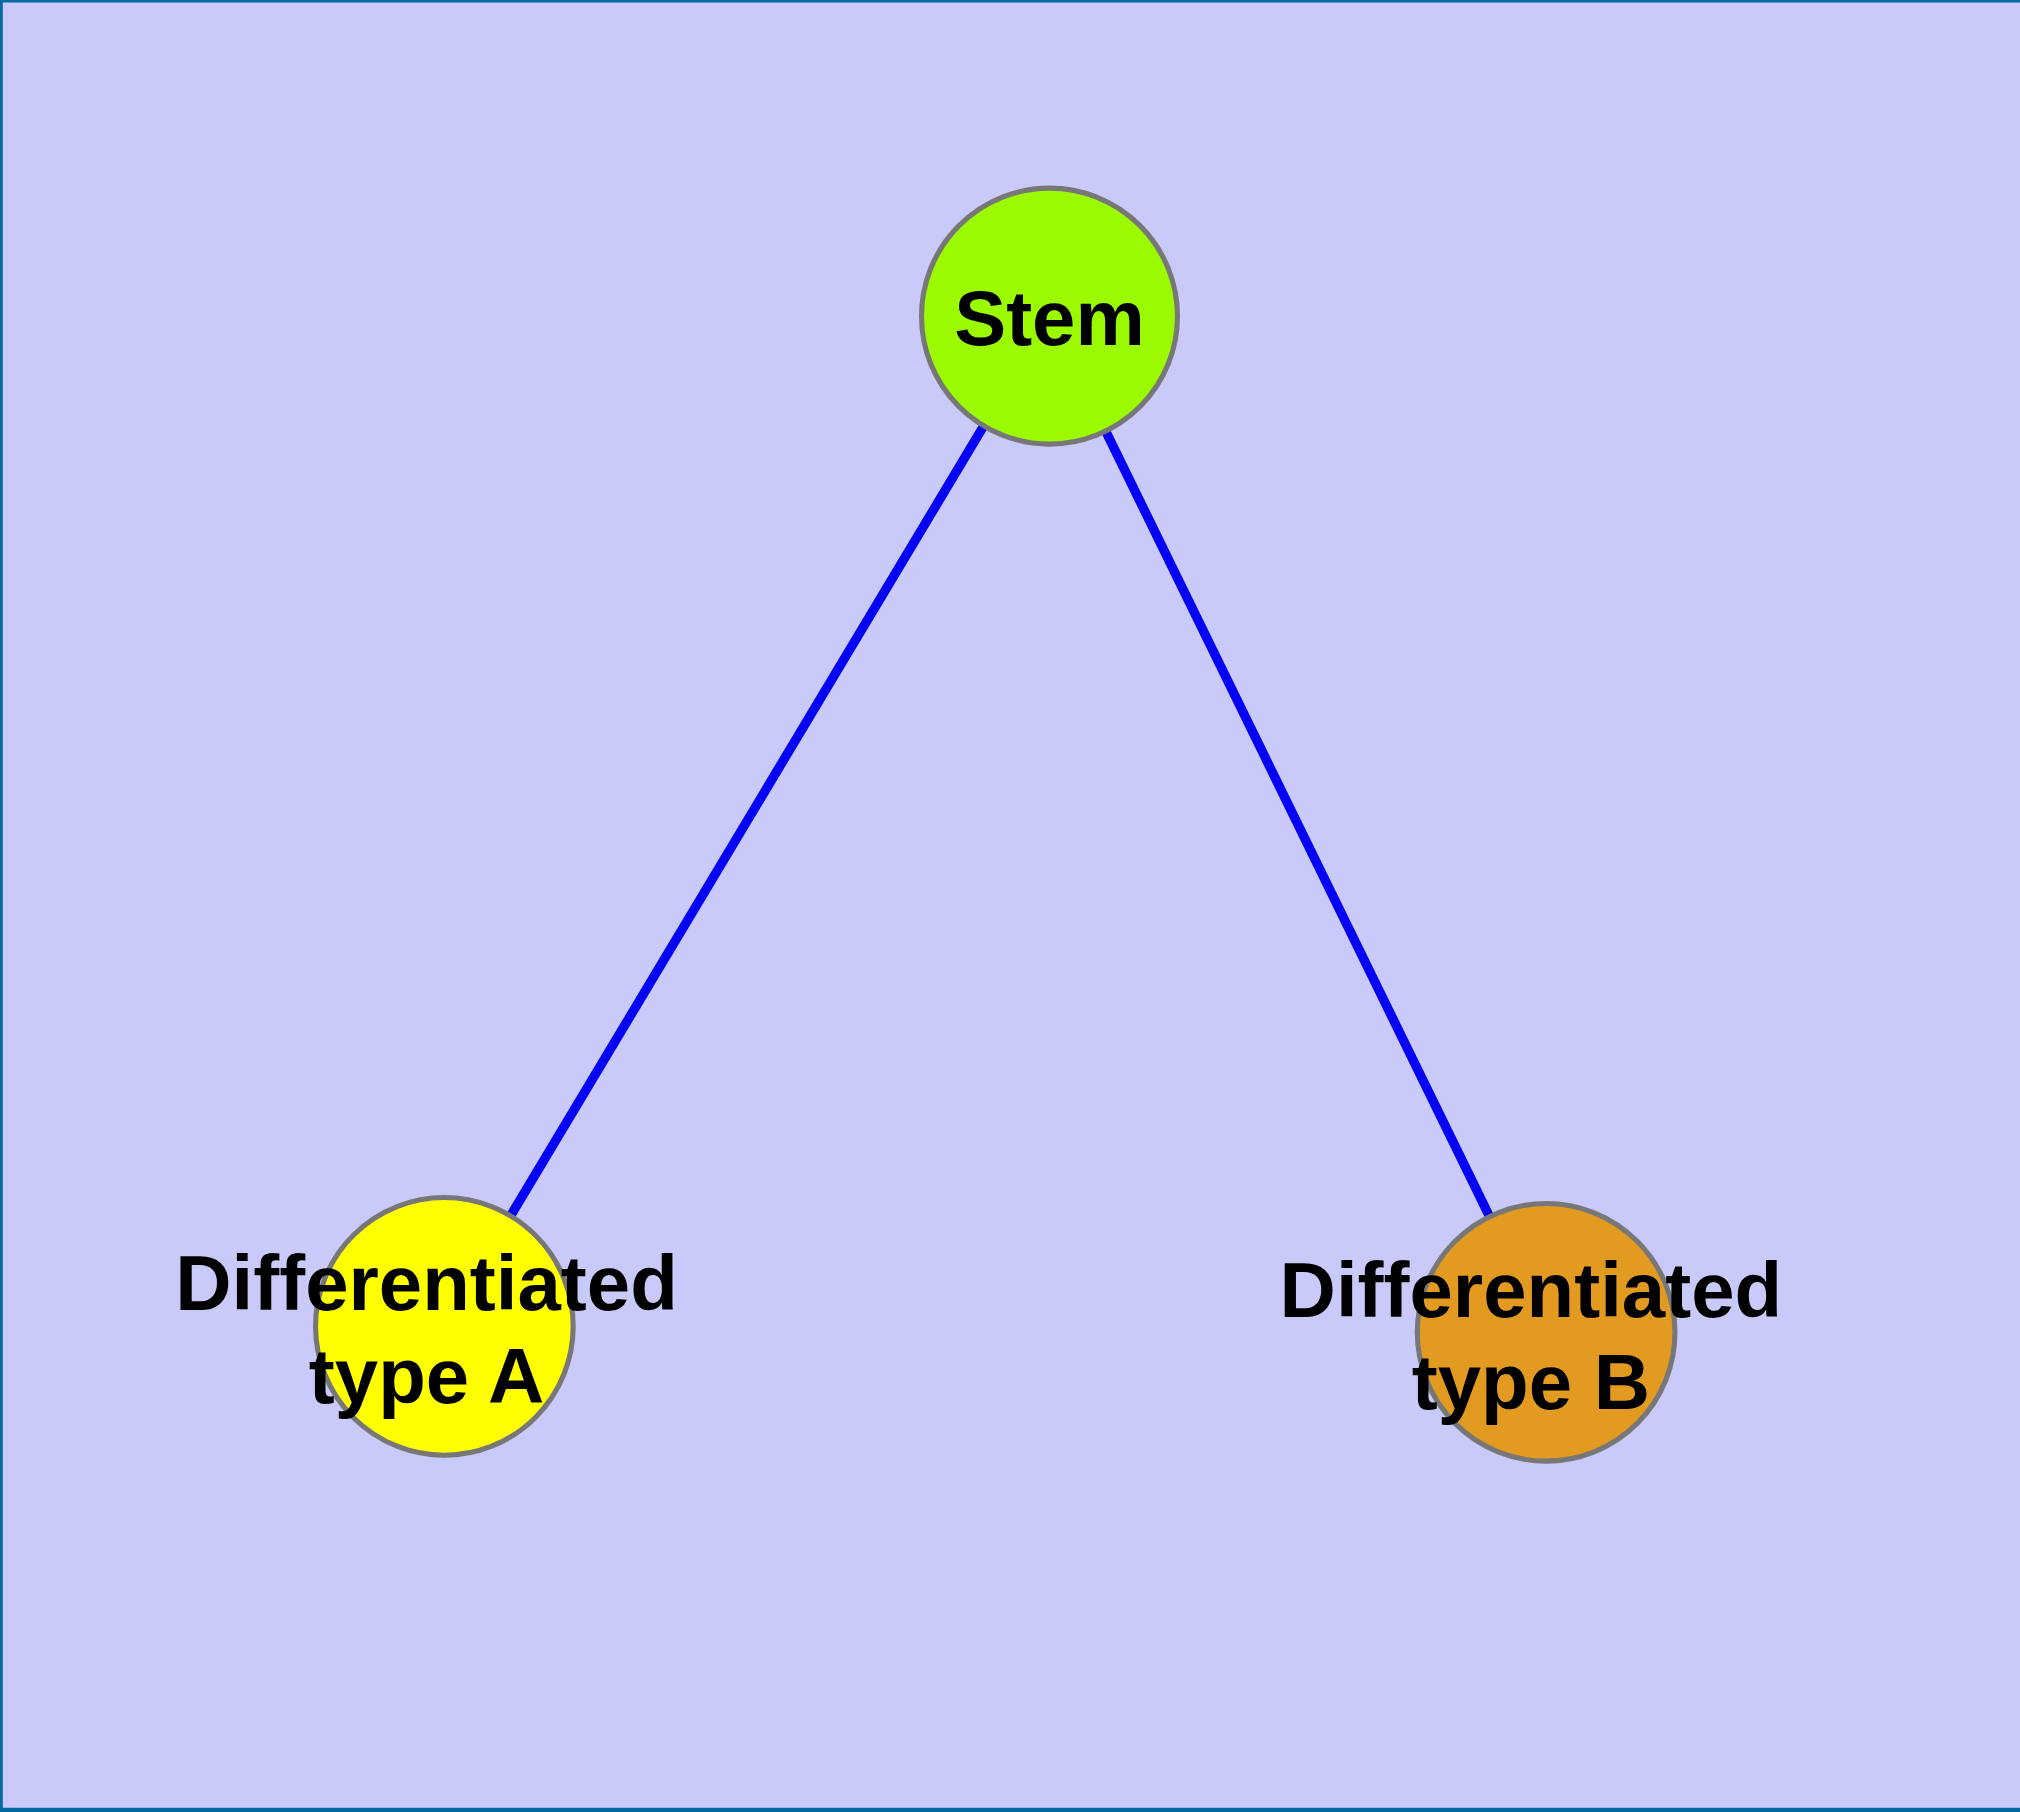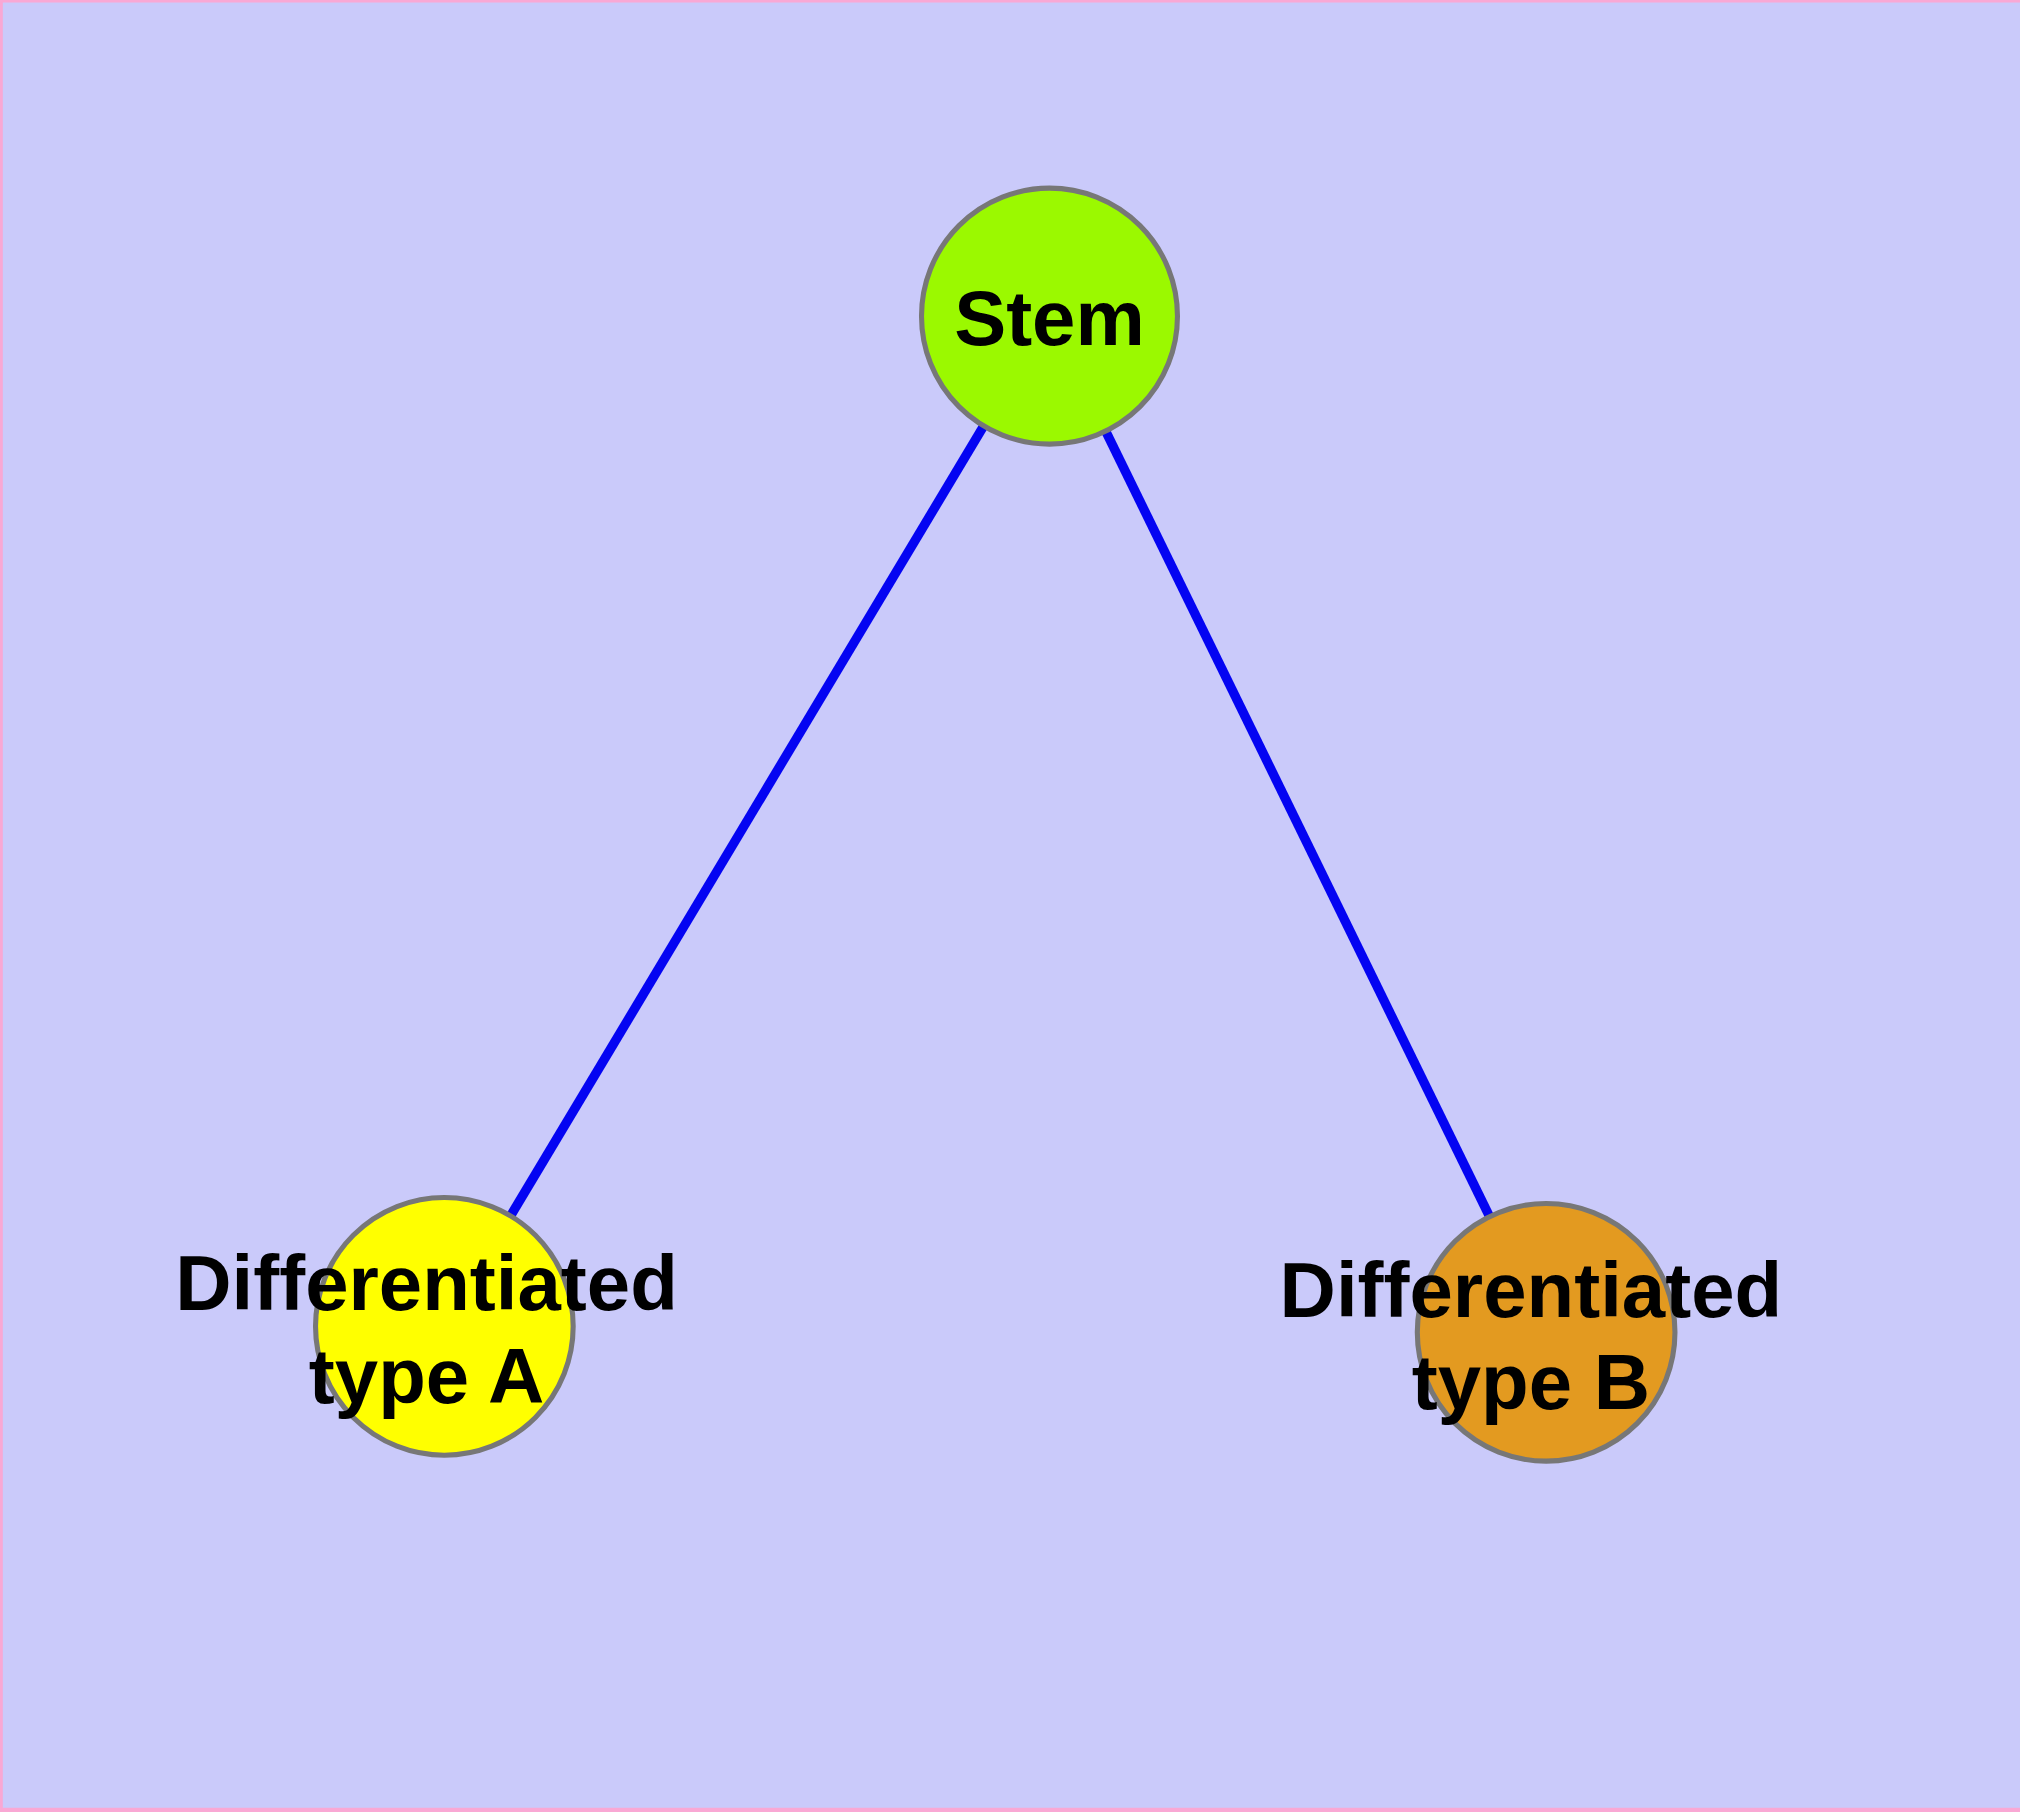--- a/index.html
+++ b/index.html
@@ -4,21 +4,21 @@
 <style>
   html, body {
     margin: 0;
     padding: 0;
     background: #ffffff;
   }
   .figure {
     position: relative;
     width: 2021px;
     height: 1812px;
-    background: #f9a8d4;
+    background: #0369a1;
     overflow: hidden;
   }
   .figure svg {
     position: absolute;
     left: 0;
     top: 0;
     display: block;
   }
   .edge {
     stroke-width: 11px;

